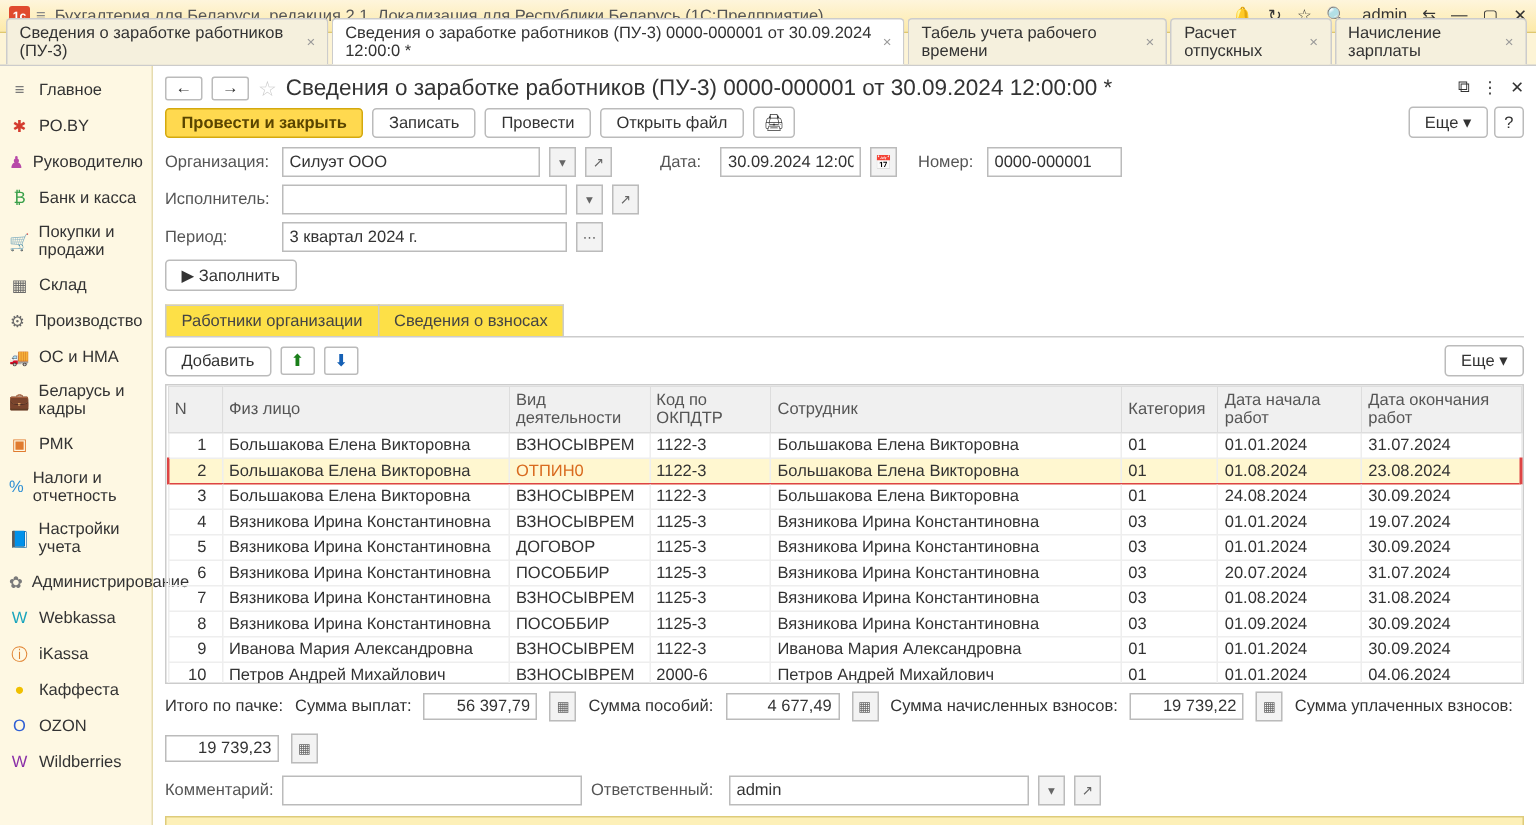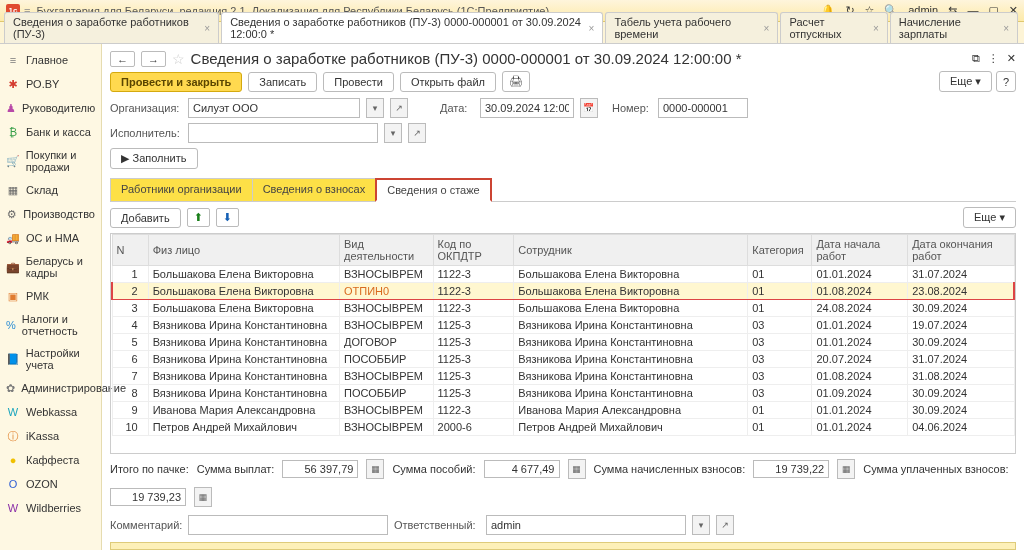--- a/index.html
+++ b/index.html
@@ -213,29 +213,33 @@
       <input class="inp" style="width: 90px;" value="0000-000001">
     </div>
 
     <div class="form-row">
       <span class="lbl">Исполнитель:</span>
       <input class="inp" style="width: 190px;" value="">
       <span class="sel-btn">▾</span>
       <span class="sel-btn">↗</span>
     </div>
 
+    <div class="form-row">
+      <span class="lbl">Период:</span>
+      <input class="inp" style="width: 190px;" value="3 квартал 2024 г.">
+      <span class="sel-btn">⋯</span>
+    </div>
 
     <div class="form-row">
       <button class="btn">▶ <span>Заполнить</span></button>
     </div>
 
     <div class="subtabs" id="subtabs">
         <div class="subtab">Работники организации</div>
         <div class="subtab">Сведения о взносах</div>
-        <div class="subtab active">Сведения о стаже</div>
       </div>
 
     <div class="tab-toolbar">
       <button class="btn">Добавить</button>
       <span class="arrow-btn">⬆</span>
       <span class="arrow-btn down">⬇</span>
       <div class="more-r2"><button class="btn"><span>Еще</span> ▾</button></div>
     </div>
 
     <div class="grid">

